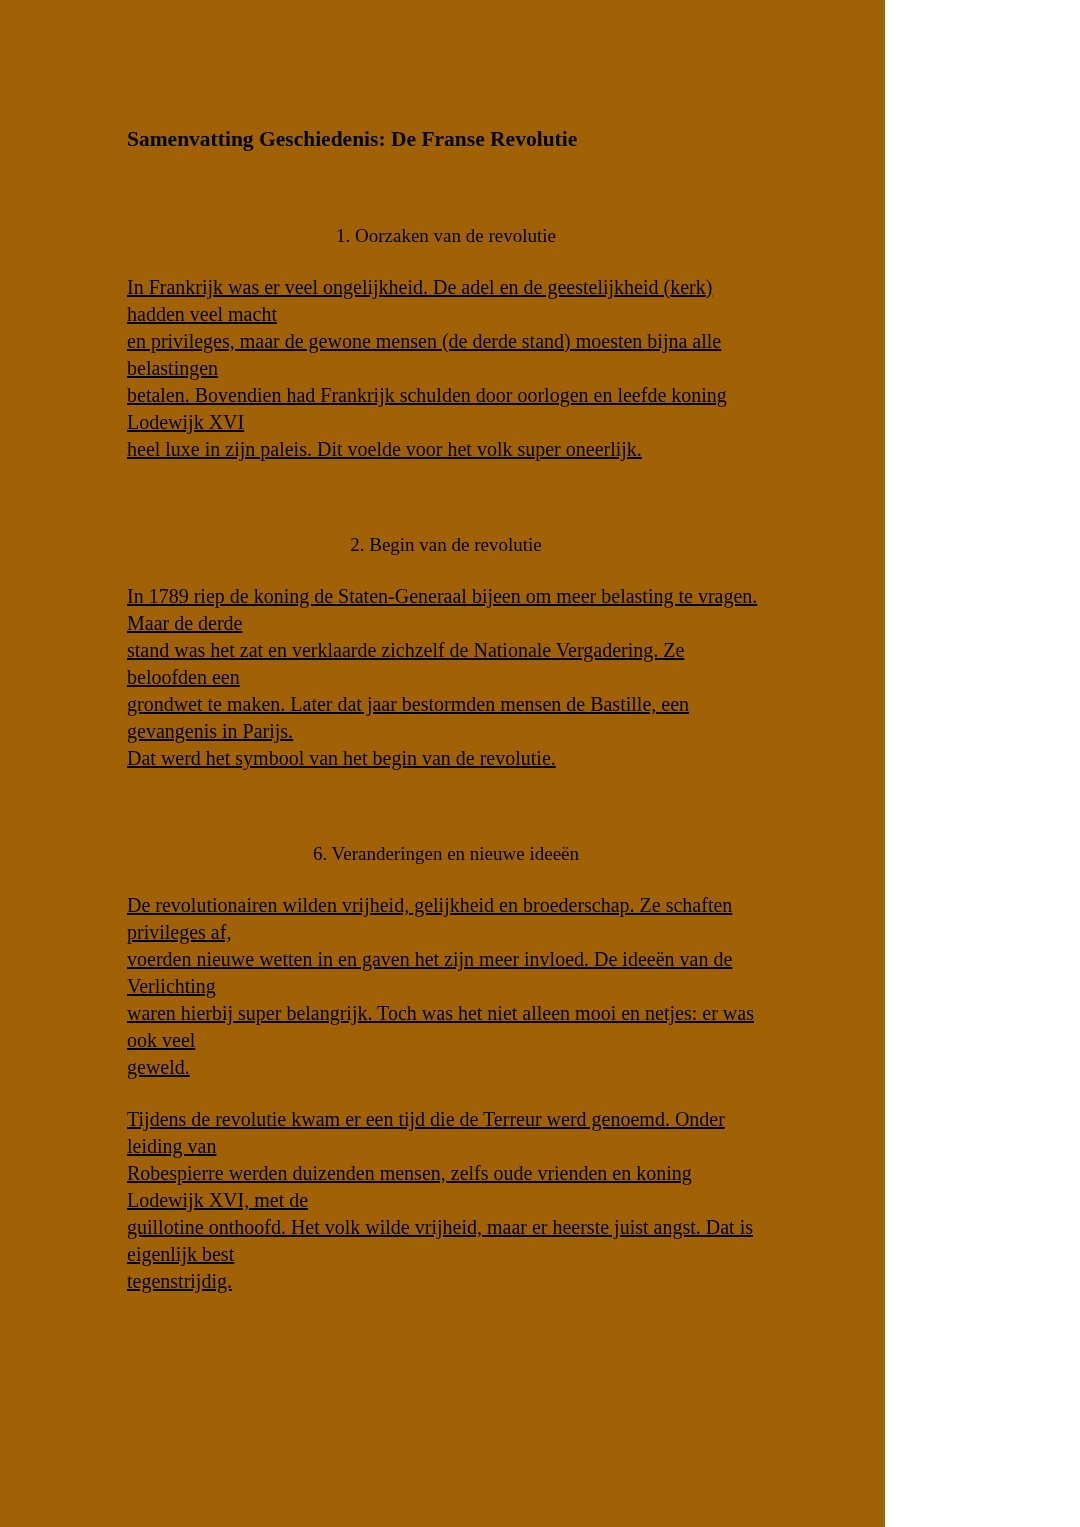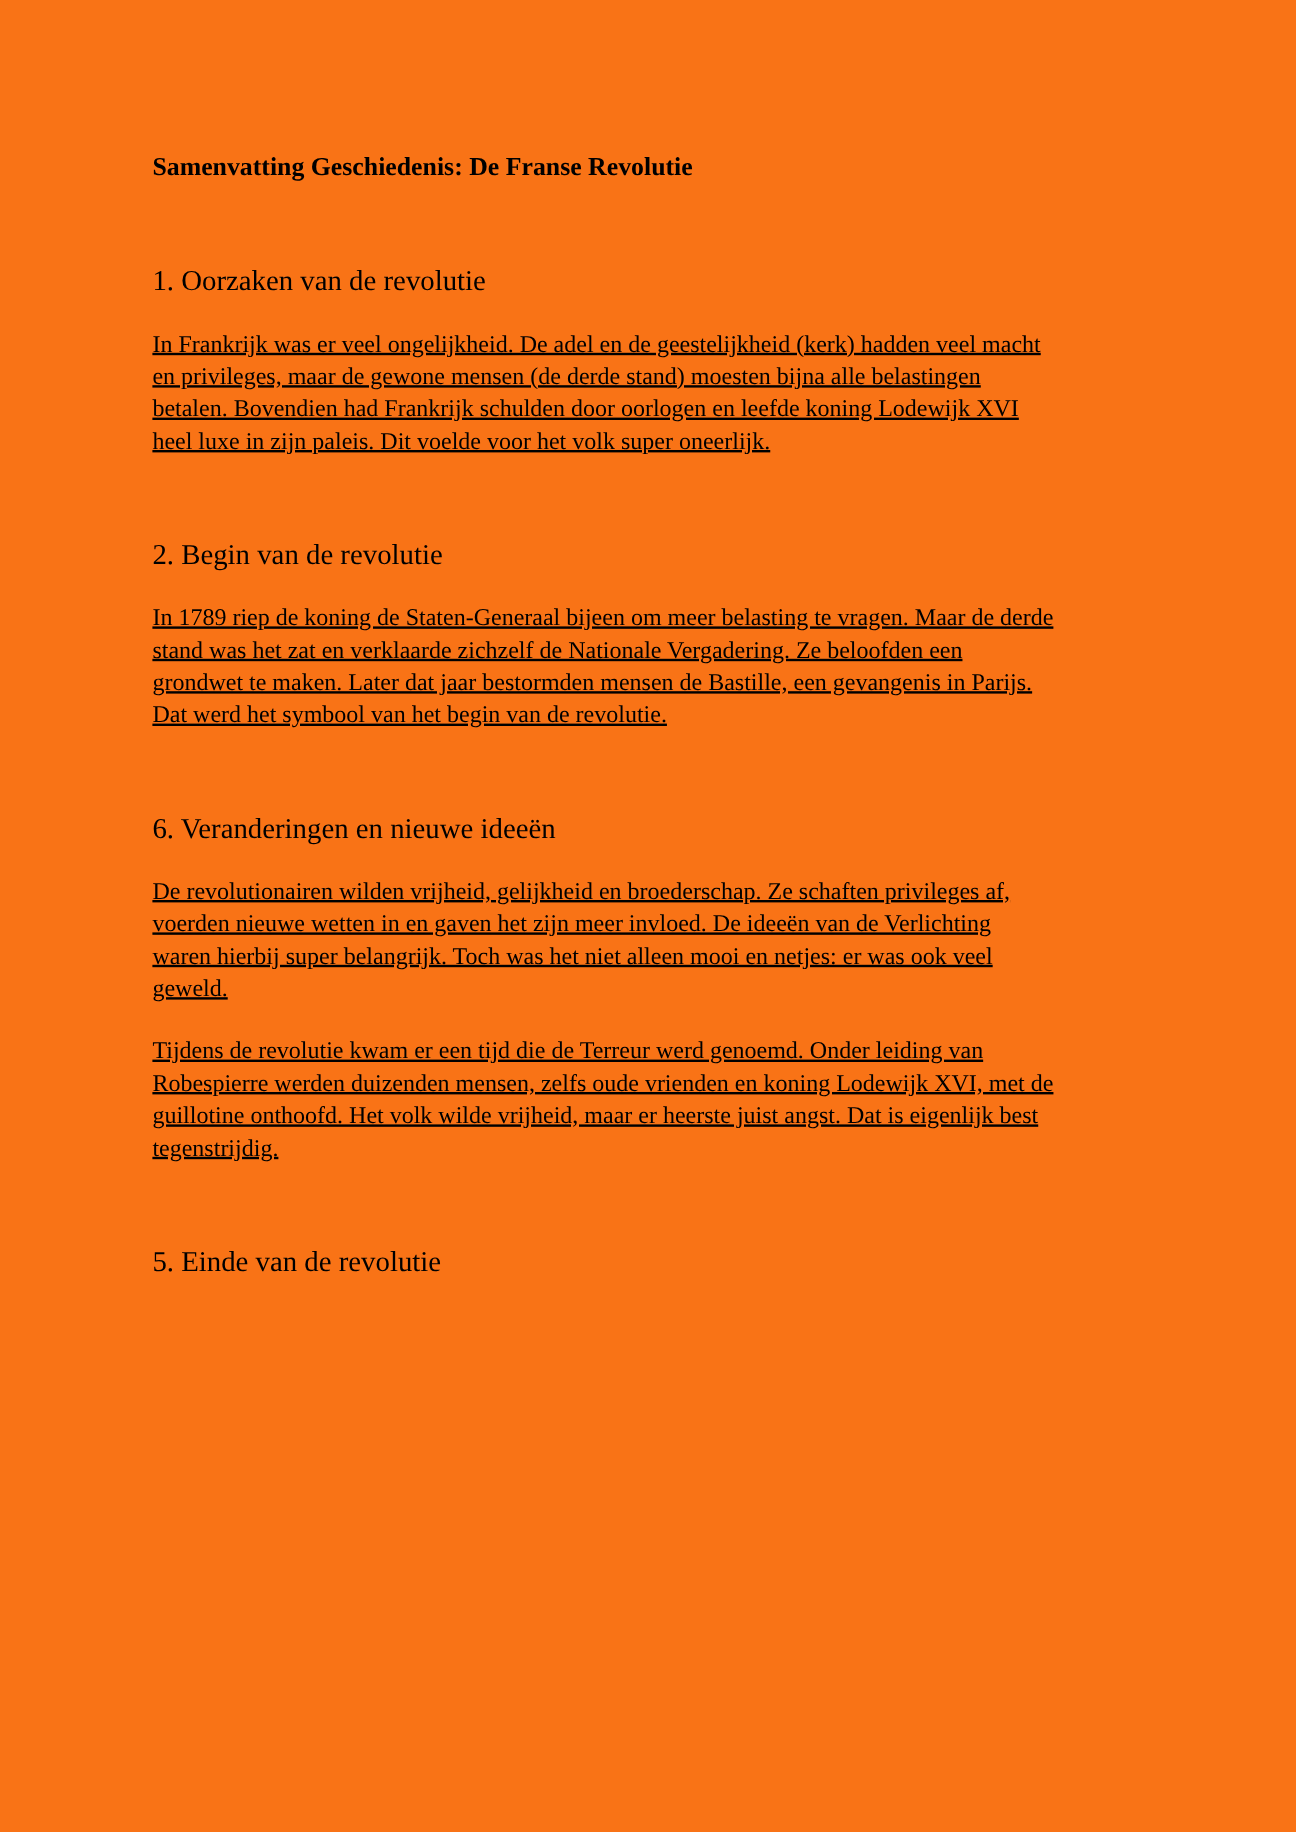--- a/index.html
+++ b/index.html
@@ -9,44 +9,45 @@
   }
   body {
     width: 1080px;
     height: 1527px;
     overflow: hidden;
     font-family: "Liberation Serif", "DejaVu Serif", serif;
     color: #000000;
   }
   .page {
     box-sizing: border-box;
-    width: 1080px;
+    width: 885px;
     height: 1527px;
     padding: 124px 120px 0 127px;
-    background: #f97316;
+    background: #a16207;
   }
   .doc-title {
     font-size: 21.5px;
     line-height: 30px;
     font-weight: bold;
     margin: 0;
     white-space: pre;
   }
   .intro {
     margin: 78px 0 0 0;
     font-size: 20px;
     line-height: 27px;
     white-space: pre-line;
   }
   .section-heading {
     margin: 68px 0 0 0;
-    font-size: 24px;
+    font-size: 19px;
     line-height: 27px;
     font-weight: normal;
     white-space: pre;
+    text-align: center;
   }
   .section-body {
     margin: 25px 0 0 0;
     font-size: 20px;
     line-height: 27px;
     white-space: pre-line;
     text-decoration: underline;
   }
 </style>
 </head>
@@ -81,17 +82,14 @@
 geweld.</p>
   </div>
 
   <div>
     <p class="section-body">Tijdens de revolutie kwam er een tijd die de Terreur werd genoemd. Onder leiding van
 Robespierre werden duizenden mensen, zelfs oude vrienden en koning Lodewijk XVI, met de
 guillotine onthoofd. Het volk wilde vrijheid, maar er heerste juist angst. Dat is eigenlijk best
 tegenstrijdig.</p>
   </div>
 
-  <div>
-    <h2 class="section-heading">5. Einde van de revolutie</h2>
-  </div>
 
 </div>
 
 </body></html>

